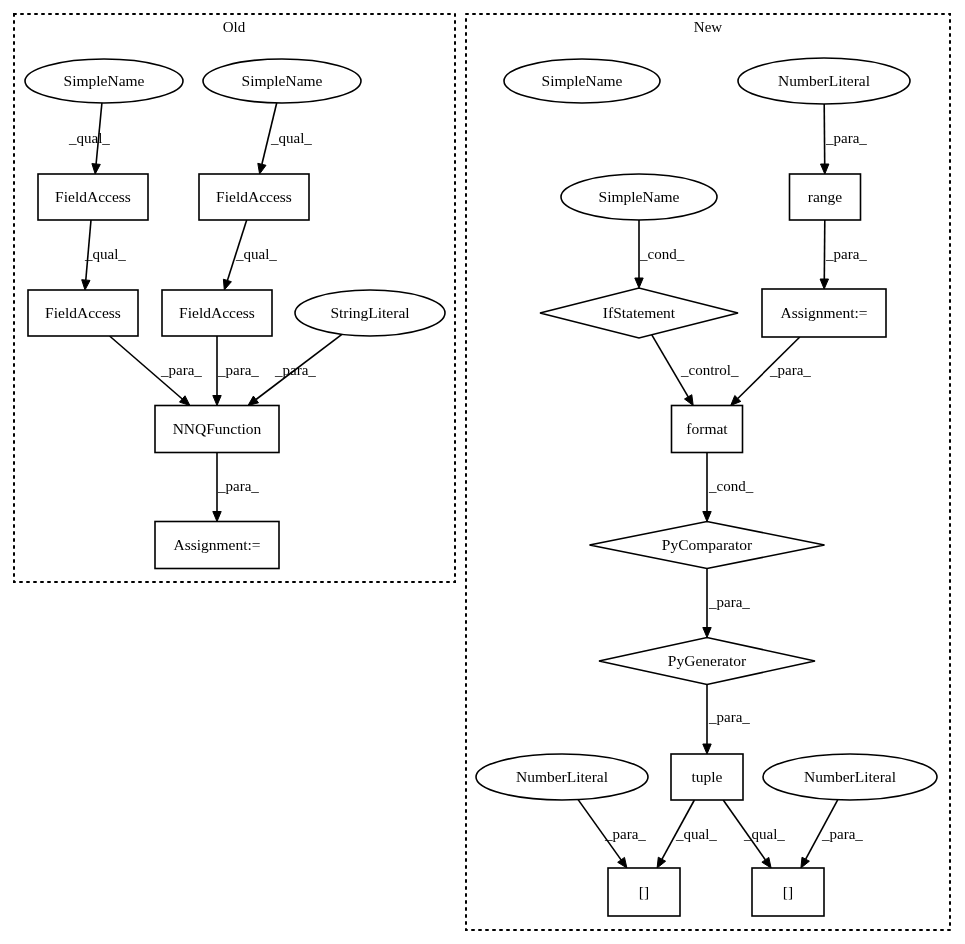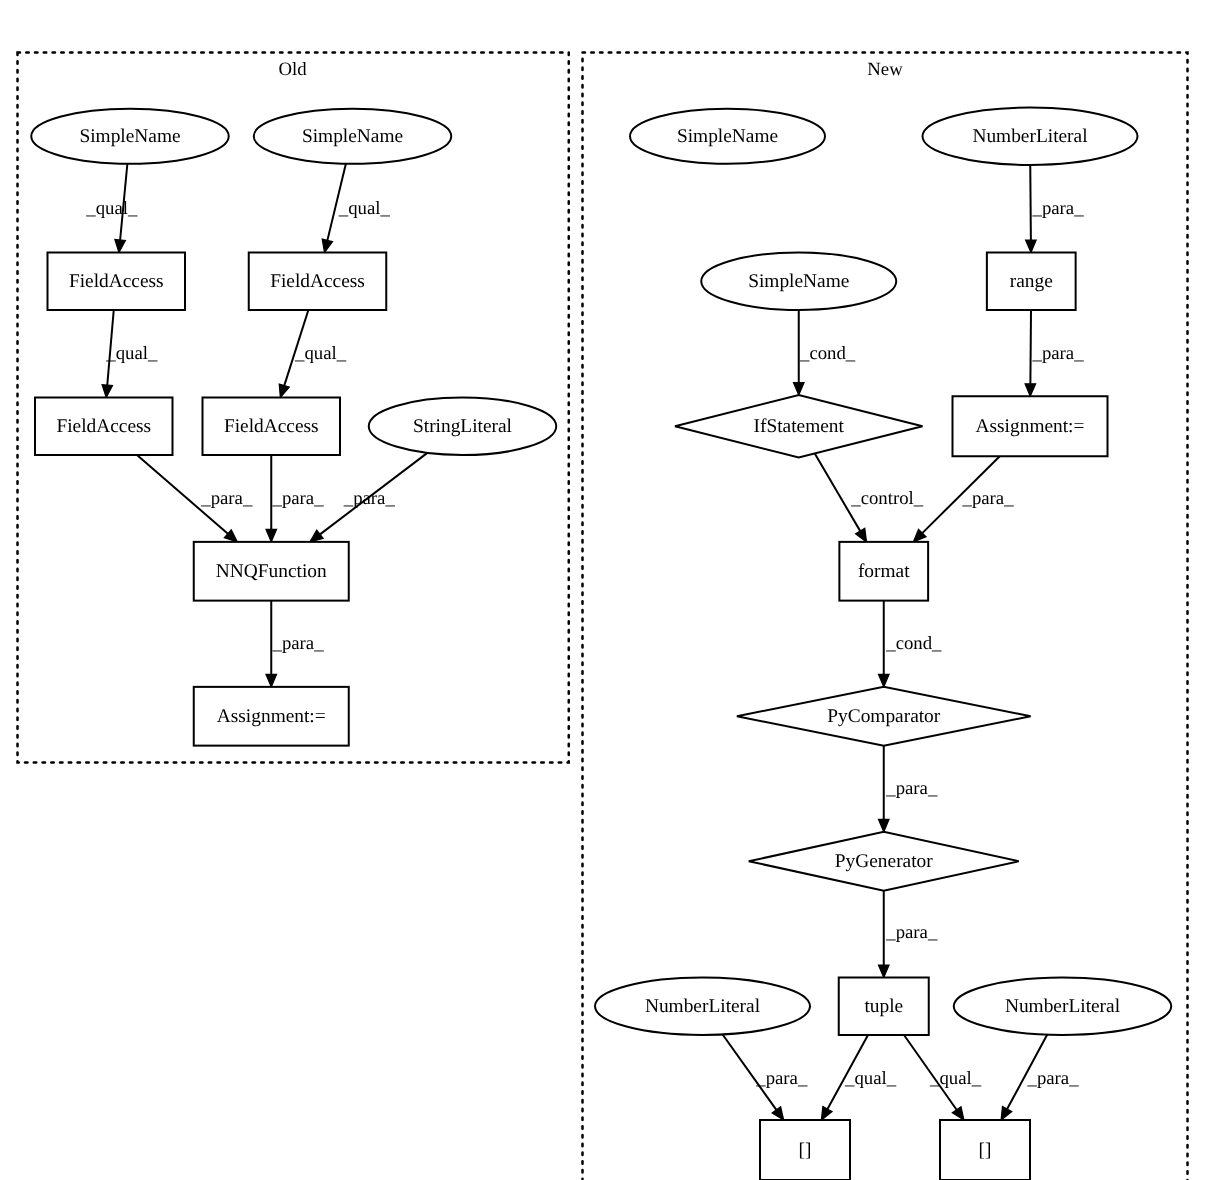--- a/index.html
+++ b/index.html
@@ -10,21 +10,20 @@
   body {
     width: 965px;
     height: 944px;
     font-family: "Liberation Serif", "DejaVu Serif", serif;
     overflow: hidden;
   }
   #graph-root {
     position: relative;
     width: 965px;
     height: 740px;
-    margin-top: 28px;
   }
   svg { display: block; }
   .cluster-box {
     fill: none;
     stroke: #000000;
     stroke-width: 2;
     stroke-dasharray: 2 5;
     stroke-linecap: round;
   }
   .cluster-title {

